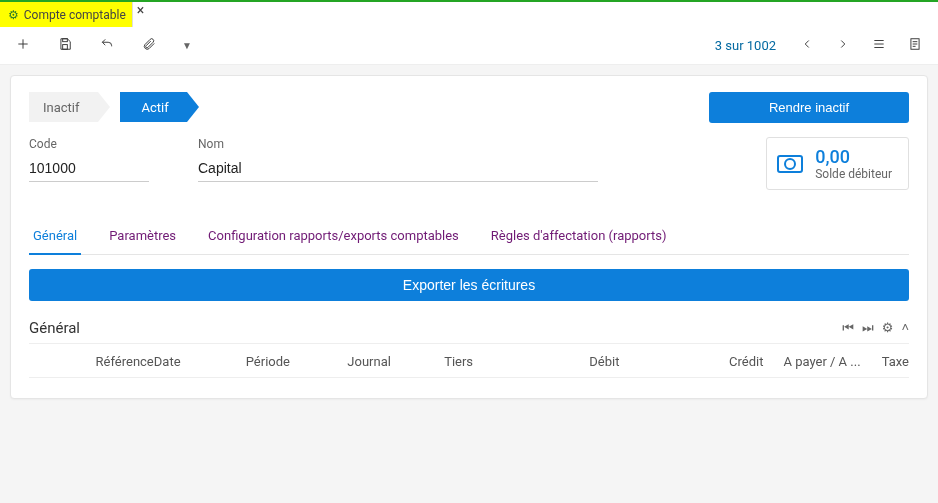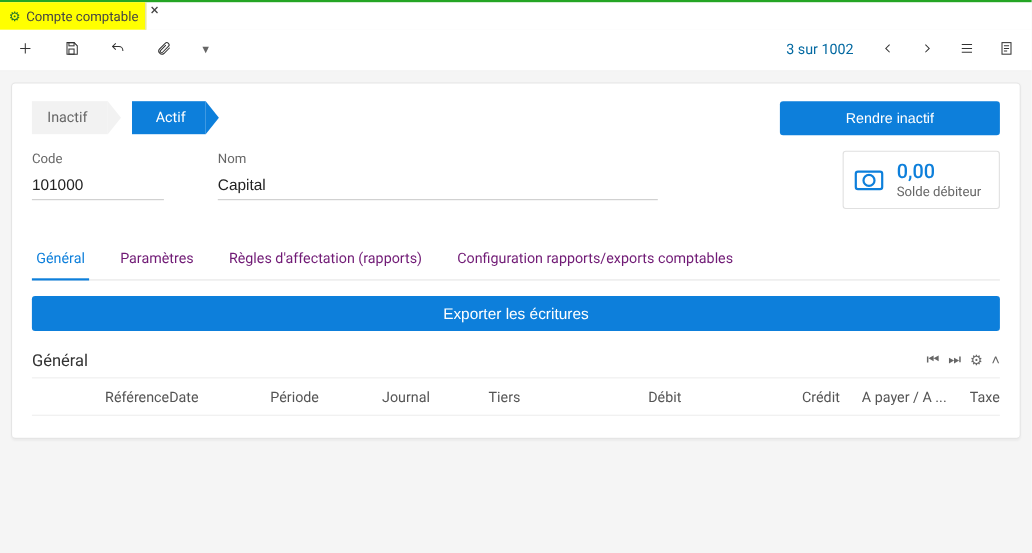--- a/index.html
+++ b/index.html
@@ -318,22 +318,22 @@
         <div class="balance-text">
           <span class="balance-amount">0,00</span>
           <span class="balance-label">Solde débiteur</span>
         </div>
       </div>
     </div>
 
     <div class="tabs-nav">
       <div class="tab-item active">Général</div>
       <div class="tab-item">Paramètres</div>
+      <div class="tab-item">Configuration rapports/exports comptables</div>
       <div class="tab-item">Règles d'affectation (rapports)</div>
-      <div class="tab-item">Configuration rapports/exports comptables</div>
     </div>
 
     <button class="export-btn">Exporter les écritures</button>
 
     <div class="section-header">
       <span class="section-title">Général</span>
       <div class="section-tools">
         <span>⏮</span>
         <span>⏭</span>
         <span>⚙</span>

